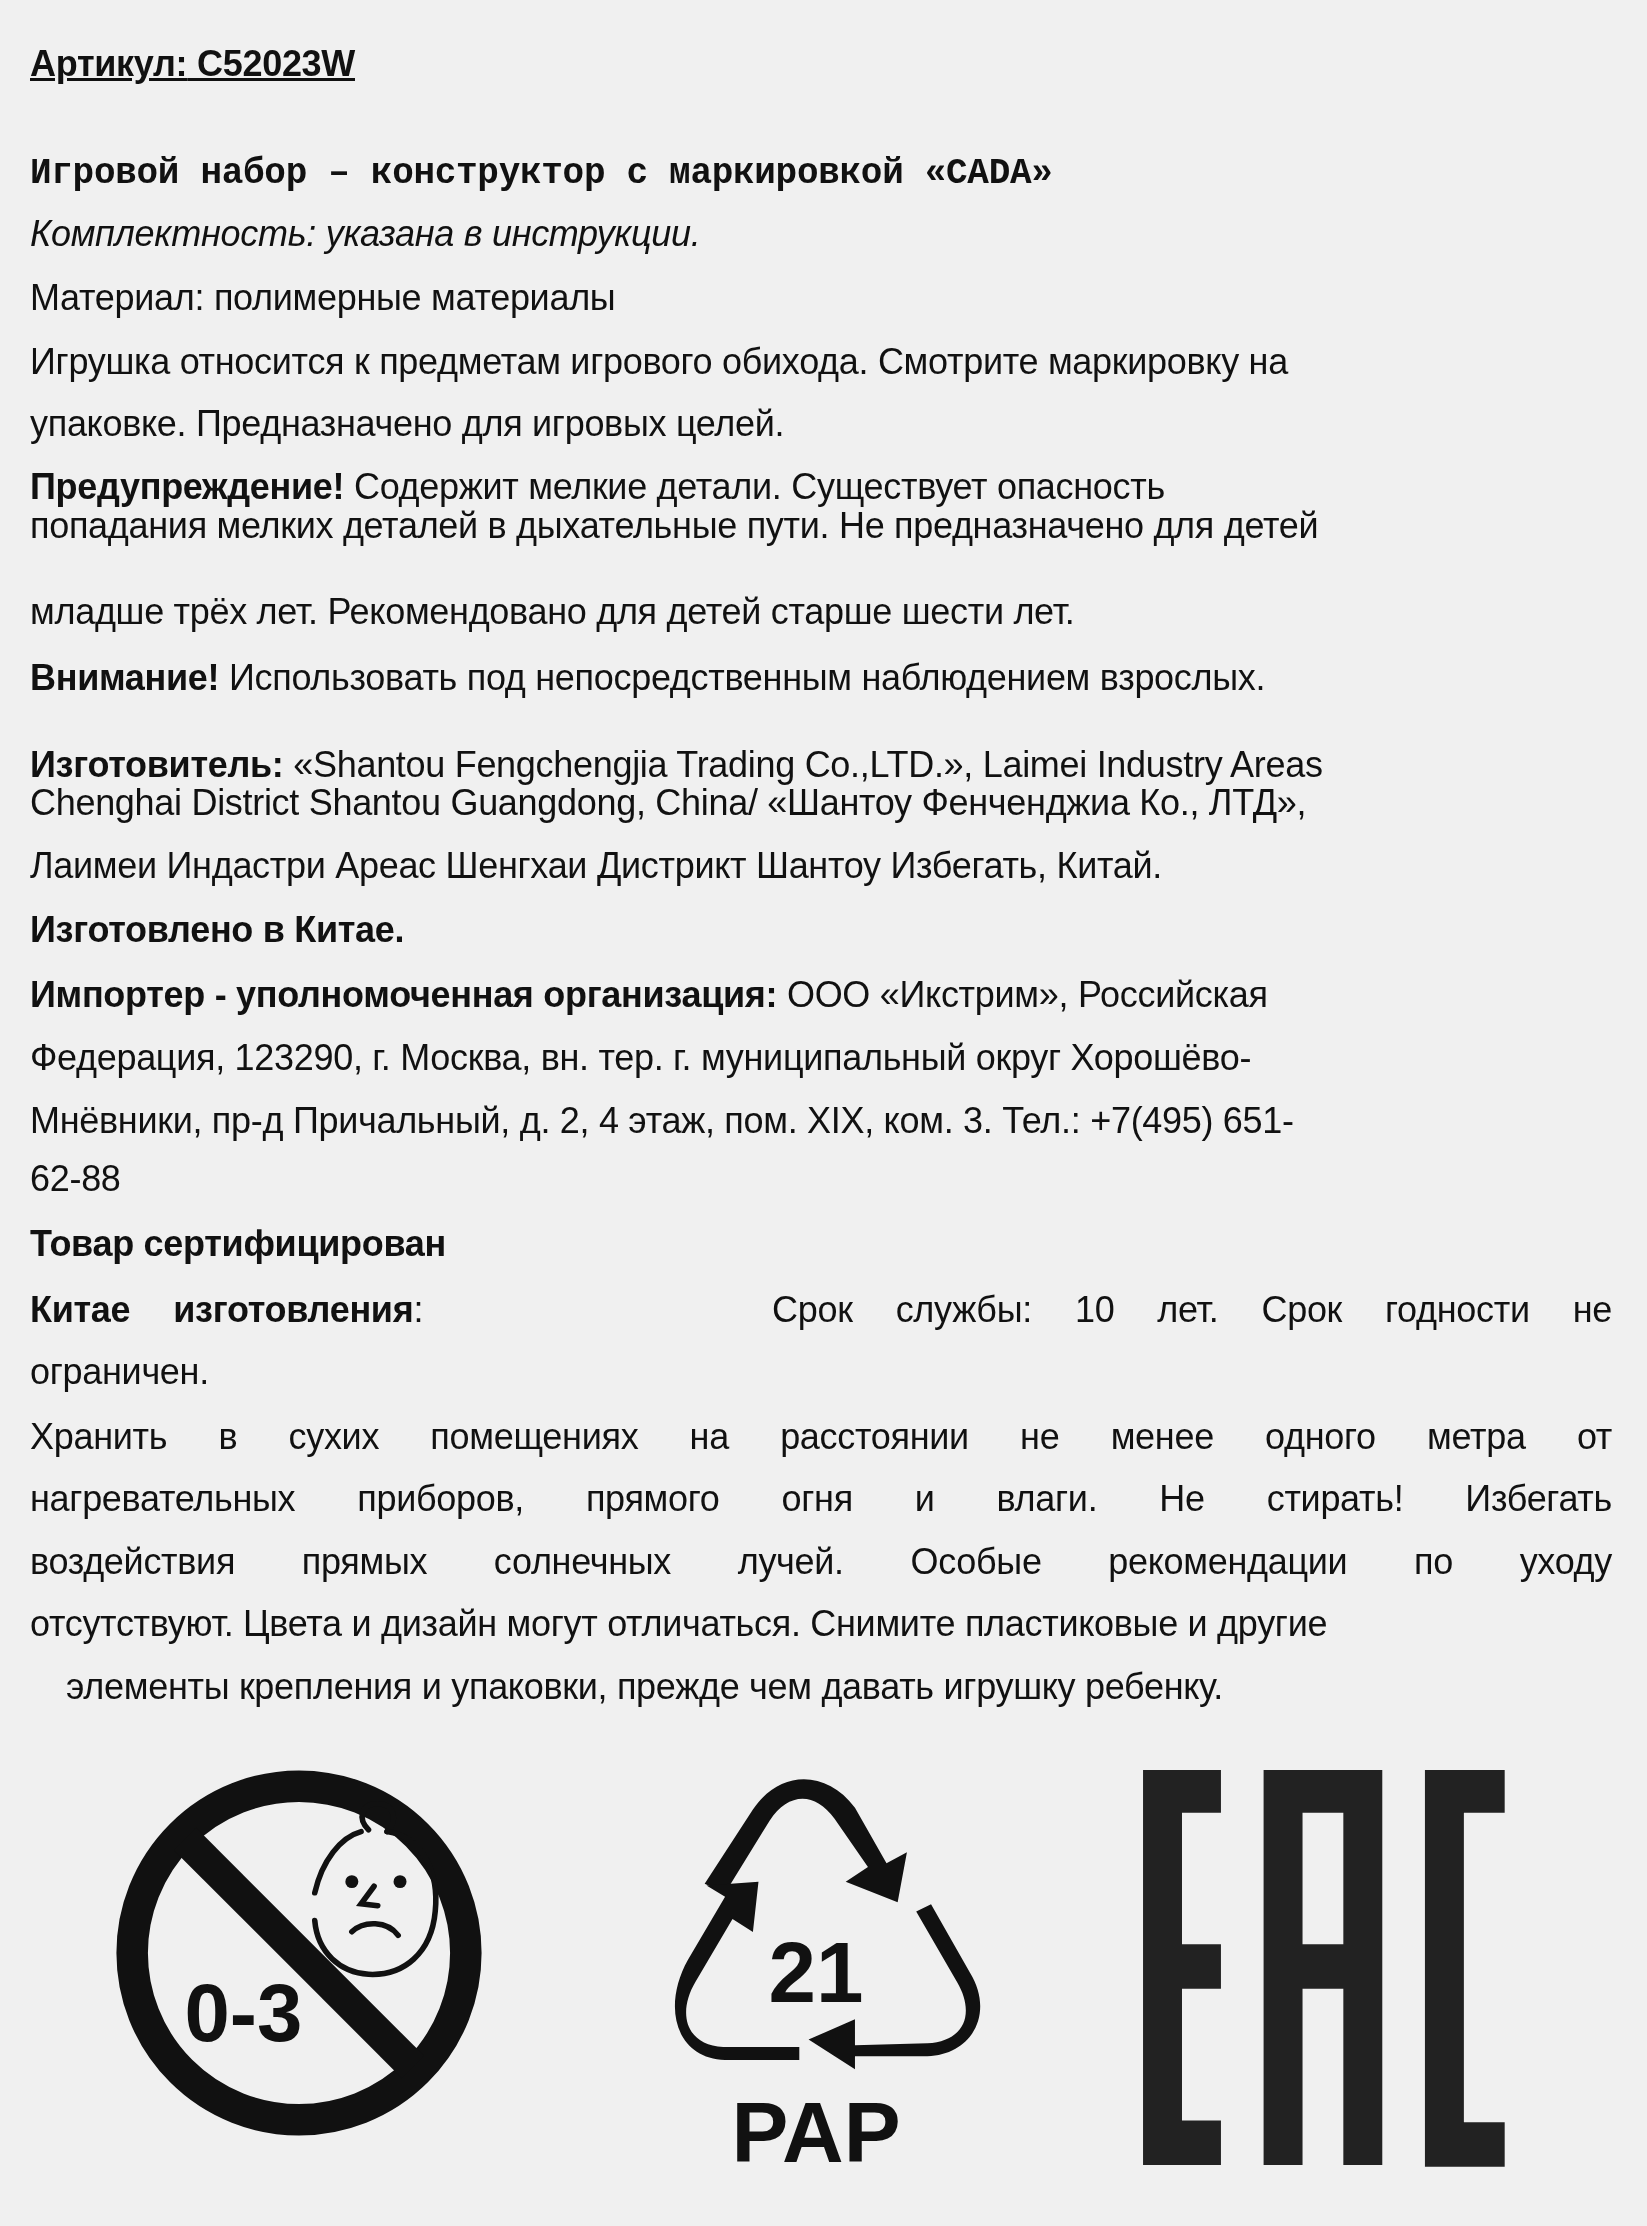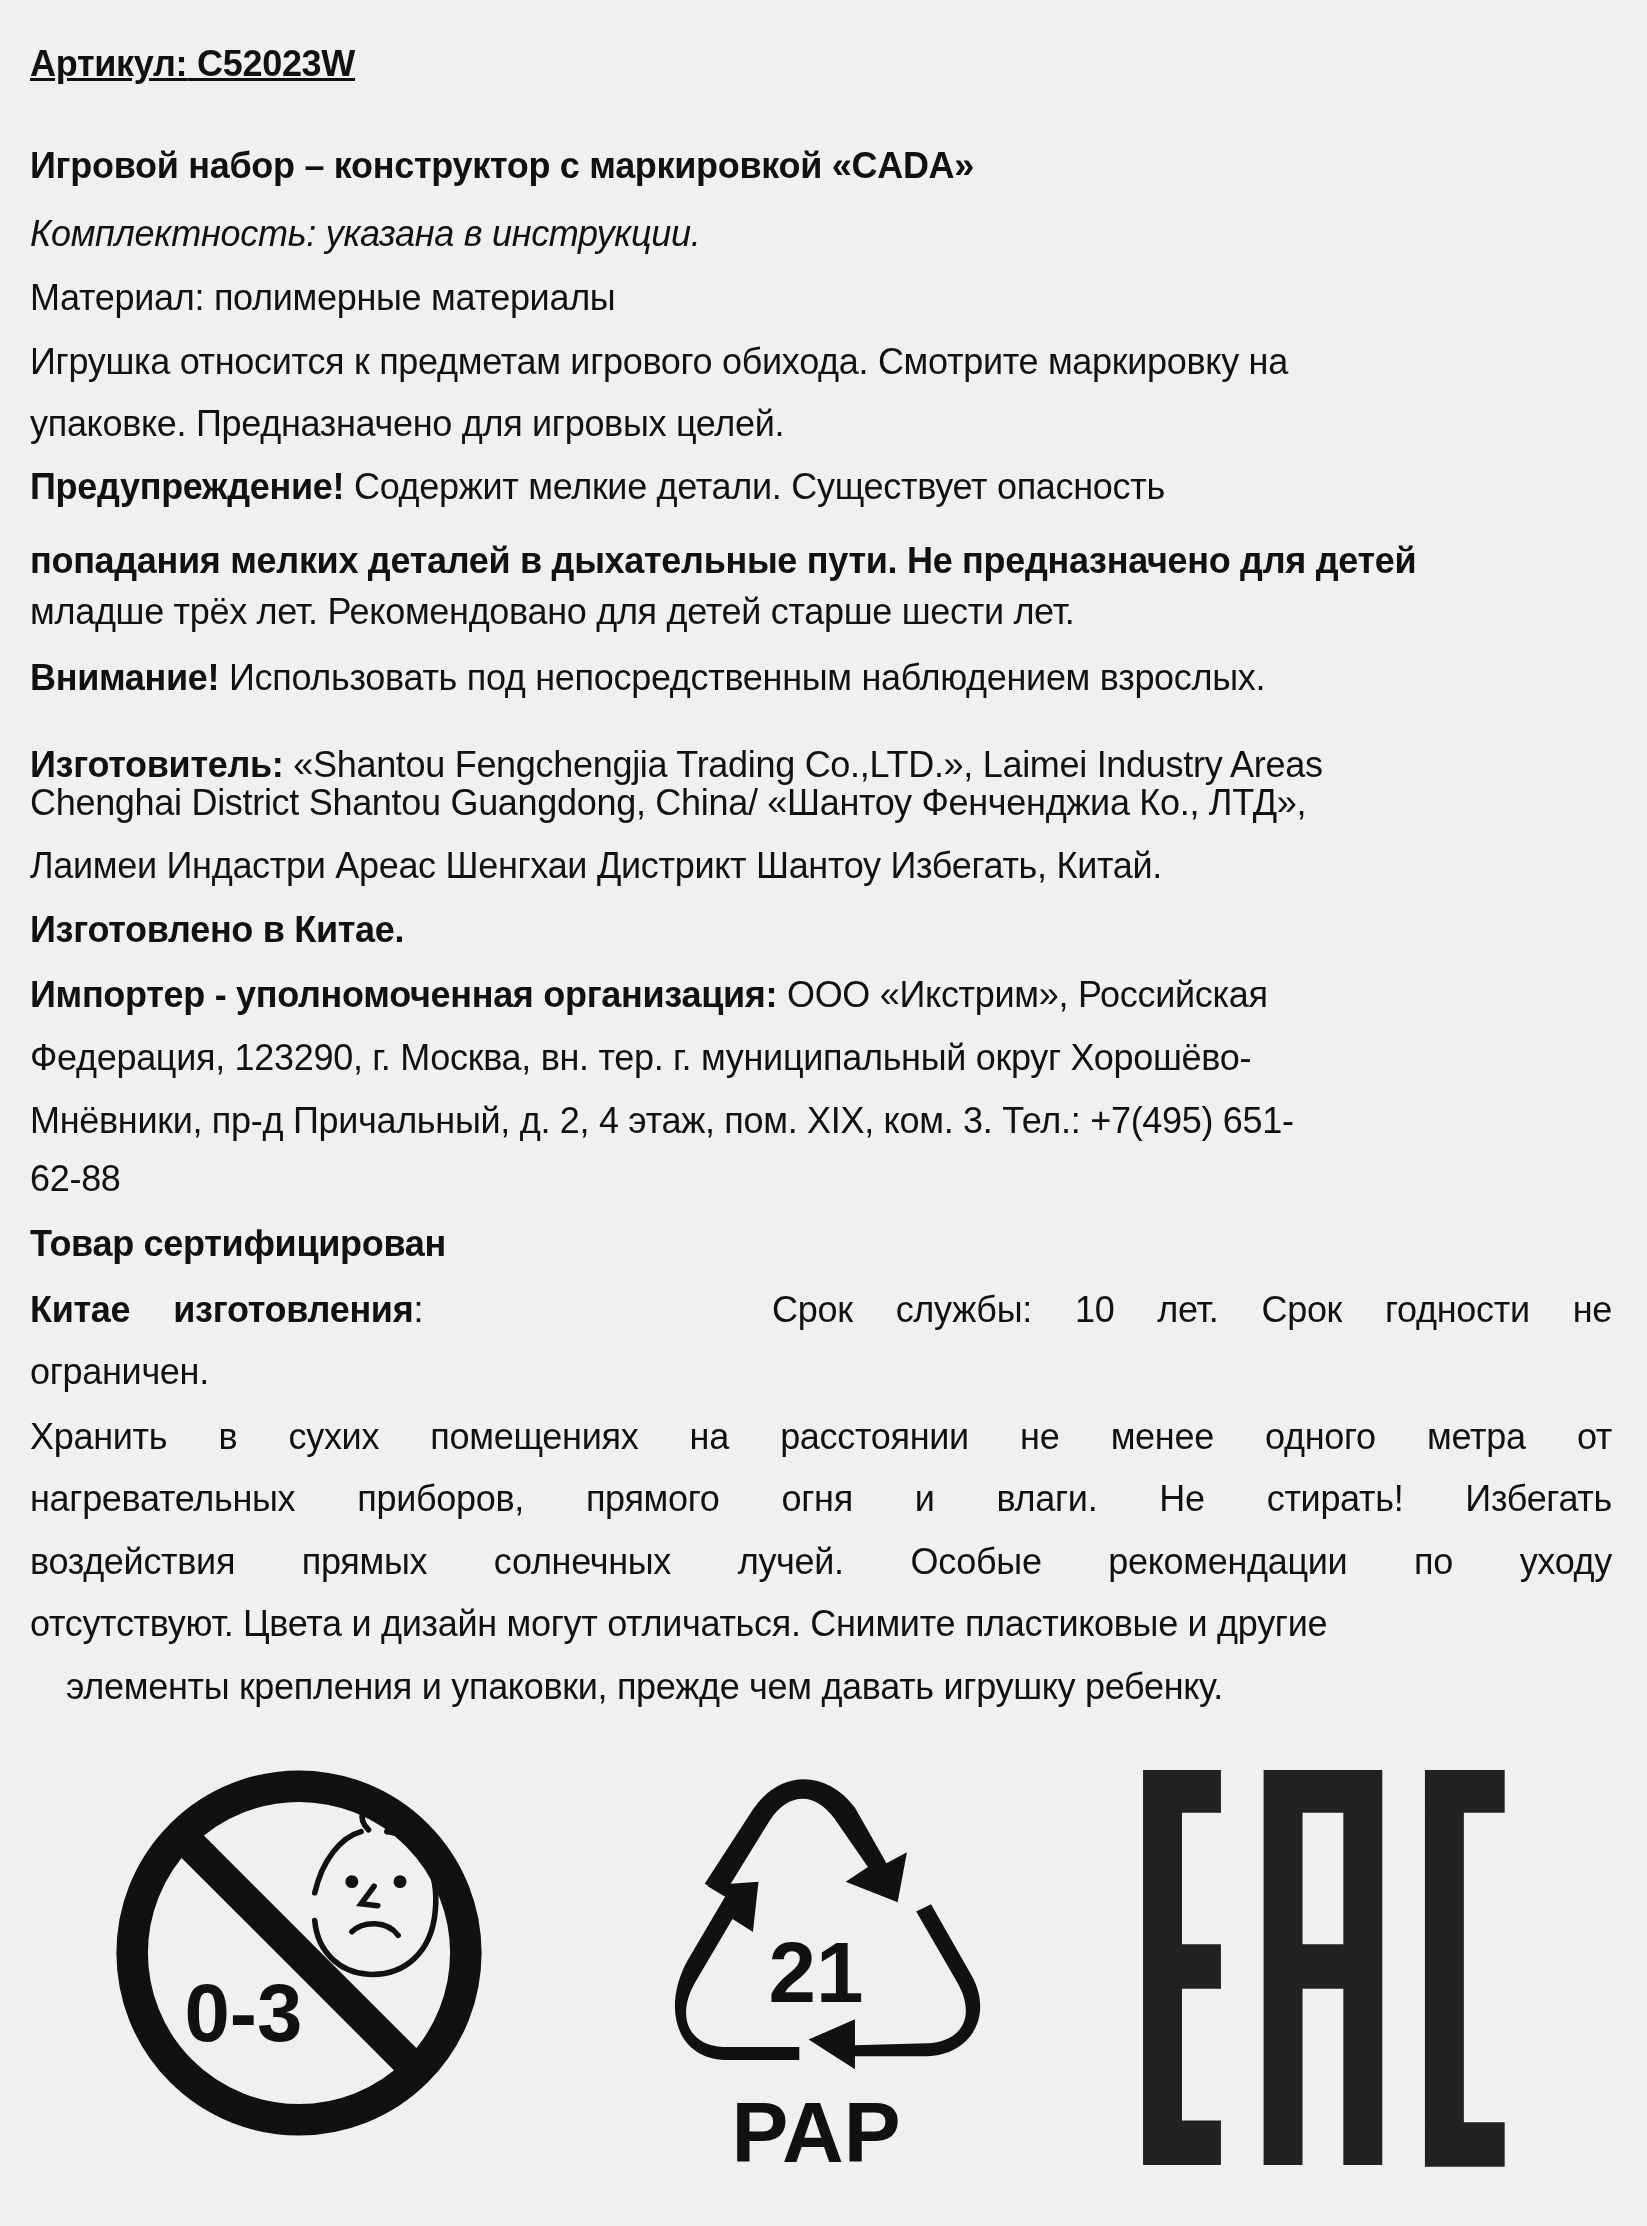--- a/index.html
+++ b/index.html
@@ -50,31 +50,31 @@
   </style>
 </head>
 <body>
 
 <div class="doc">
 
   <div class="line b" style="top:41px;text-decoration:underline;">
     <span>Артикул:</span><span> C52023W</span>
   </div>
 
-  <div class="line b" style="top:143px;">Игровой набор – конструктор с маркировкой «CADA»</div>
+  <div class="line b" style="top:151px;font-family:Liberation Mono, monospace;">Игровой набор – конструктор с маркировкой «CADA»</div>
 
   <div class="line" style="top:211px;font-style:italic;">Комплектность: указана в инструкции.</div>
   <div class="line" style="top:275px;">Материал: полимерные материалы</div>
   <div class="line" style="top:339px;">Игрушка относится к предметам игрового обихода. Смотрите маркировку на</div>
   <div class="line" style="top:401px;">упаковке. Предназначено для игровых целей.</div>
 
   <div class="line" style="top:464px;">
     <span class="b">Предупреждение!</span><span> Содержит мелкие детали. Существует опасность</span>
   </div>
-  <div class="line" style="top:538px;font-weight:bold;">попадания мелких деталей в дыхательные пути. Не предназначено для детей</div>
+  <div class="line" style="top:503px;">попадания мелких деталей в дыхательные пути. Не предназначено для детей</div>
   <div class="line" style="top:589px;">младше трёх лет. Рекомендовано для детей старше шести лет.</div>
 
   <div class="line" style="top:655px;">
     <span class="b">Внимание!</span><span> Использовать под непосредственным наблюдением взрослых.</span>
   </div>
 
   <div class="line" style="top:742px;">
     <span class="b">Изготовитель:</span><span> «Shantou Fengchengjia Trading Co.,LTD.», Laimei Industry Areas</span>
   </div>
   <div class="line" style="top:780px;">Chenghai District Shantou Guangdong, China/ «Шантоу Фенченджиа Ко., ЛТД»,</div>

